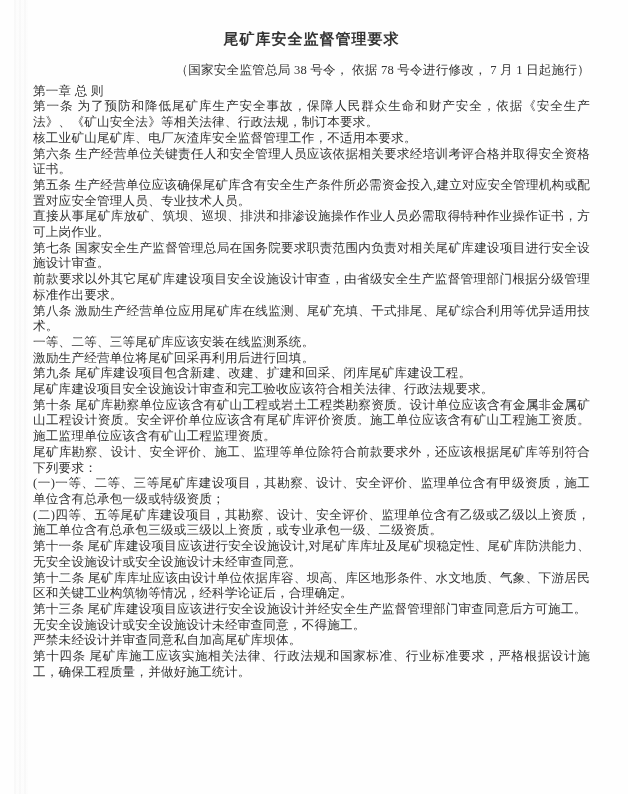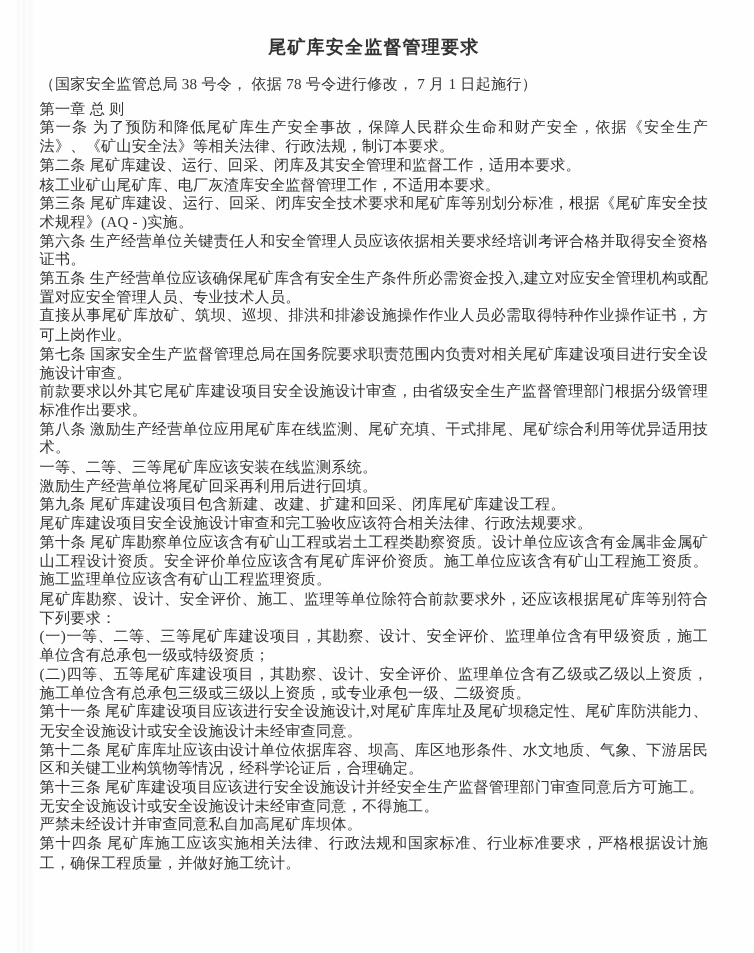--- a/index.html
+++ b/index.html
@@ -34,21 +34,21 @@
     padding: 30px 38px 0 33px;
   }
   .title {
     text-align: center;
     font-size: 15px;
     font-weight: bold;
     letter-spacing: 1px;
     margin: 0 0 14px 0;
   }
   .subtitle {
-    text-align: left;
+    text-align: right;
     font-size: 12.6px;
     line-height: 15.7px;
     margin: 0 0 5px 0;
     letter-spacing: 0.2px;
   }
   .doc-body p {
     margin: 0;
     font-size: 12.6px;
     line-height: 15.7px;
     text-align: justify;
@@ -60,23 +60,21 @@
 <body>
 
 <div class="scan-streak"></div>
 
 <div class="page">
   <h1 class="title">尾矿库安全监督管理要求</h1>
   <p class="subtitle">（国家安全监管总局 38 号令， 依据 78 号令进行修改， 7 月 1 日起施行）</p>
   <div class="doc-body">
       <p>第一章 总 则</p>
       <p>第一条 为了预防和降低尾矿库生产安全事故，保障人民群众生命和财产安全，依据《安全生产法》、《矿山安全法》等相关法律、行政法规，制订本要求。</p>
-      <p>第二条 尾矿库建设、运行、回采、闭库及其安全管理和监督工作，适用本要求。</p>
       <p>核工业矿山尾矿库、电厂灰渣库安全监督管理工作，不适用本要求。</p>
-      <p>第三条 尾矿库建设、运行、回采、闭库安全技术要求和尾矿库等别划分标准，根据《尾矿库安全技术规程》(AQ - )实施。</p>
       <p>第六条 生产经营单位关键责任人和安全管理人员应该依据相关要求经培训考评合格并取得安全资格证书。</p>
       <p>第五条 生产经营单位应该确保尾矿库含有安全生产条件所必需资金投入,建立对应安全管理机构或配置对应安全管理人员、专业技术人员。</p>
       <p>直接从事尾矿库放矿、筑坝、巡坝、排洪和排渗设施操作作业人员必需取得特种作业操作证书，方可上岗作业。</p>
       <p>第七条 国家安全生产监督管理总局在国务院要求职责范围内负责对相关尾矿库建设项目进行安全设施设计审查。</p>
       <p>前款要求以外其它尾矿库建设项目安全设施设计审查，由省级安全生产监督管理部门根据分级管理标准作出要求。</p>
       <p>第八条 激励生产经营单位应用尾矿库在线监测、尾矿充填、干式排尾、尾矿综合利用等优异适用技术。</p>
       <p>一等、二等、三等尾矿库应该安装在线监测系统。</p>
       <p>激励生产经营单位将尾矿回采再利用后进行回填。</p>
       <p>第九条 尾矿库建设项目包含新建、改建、扩建和回采、闭库尾矿库建设工程。</p>
       <p>尾矿库建设项目安全设施设计审查和完工验收应该符合相关法律、行政法规要求。</p>

